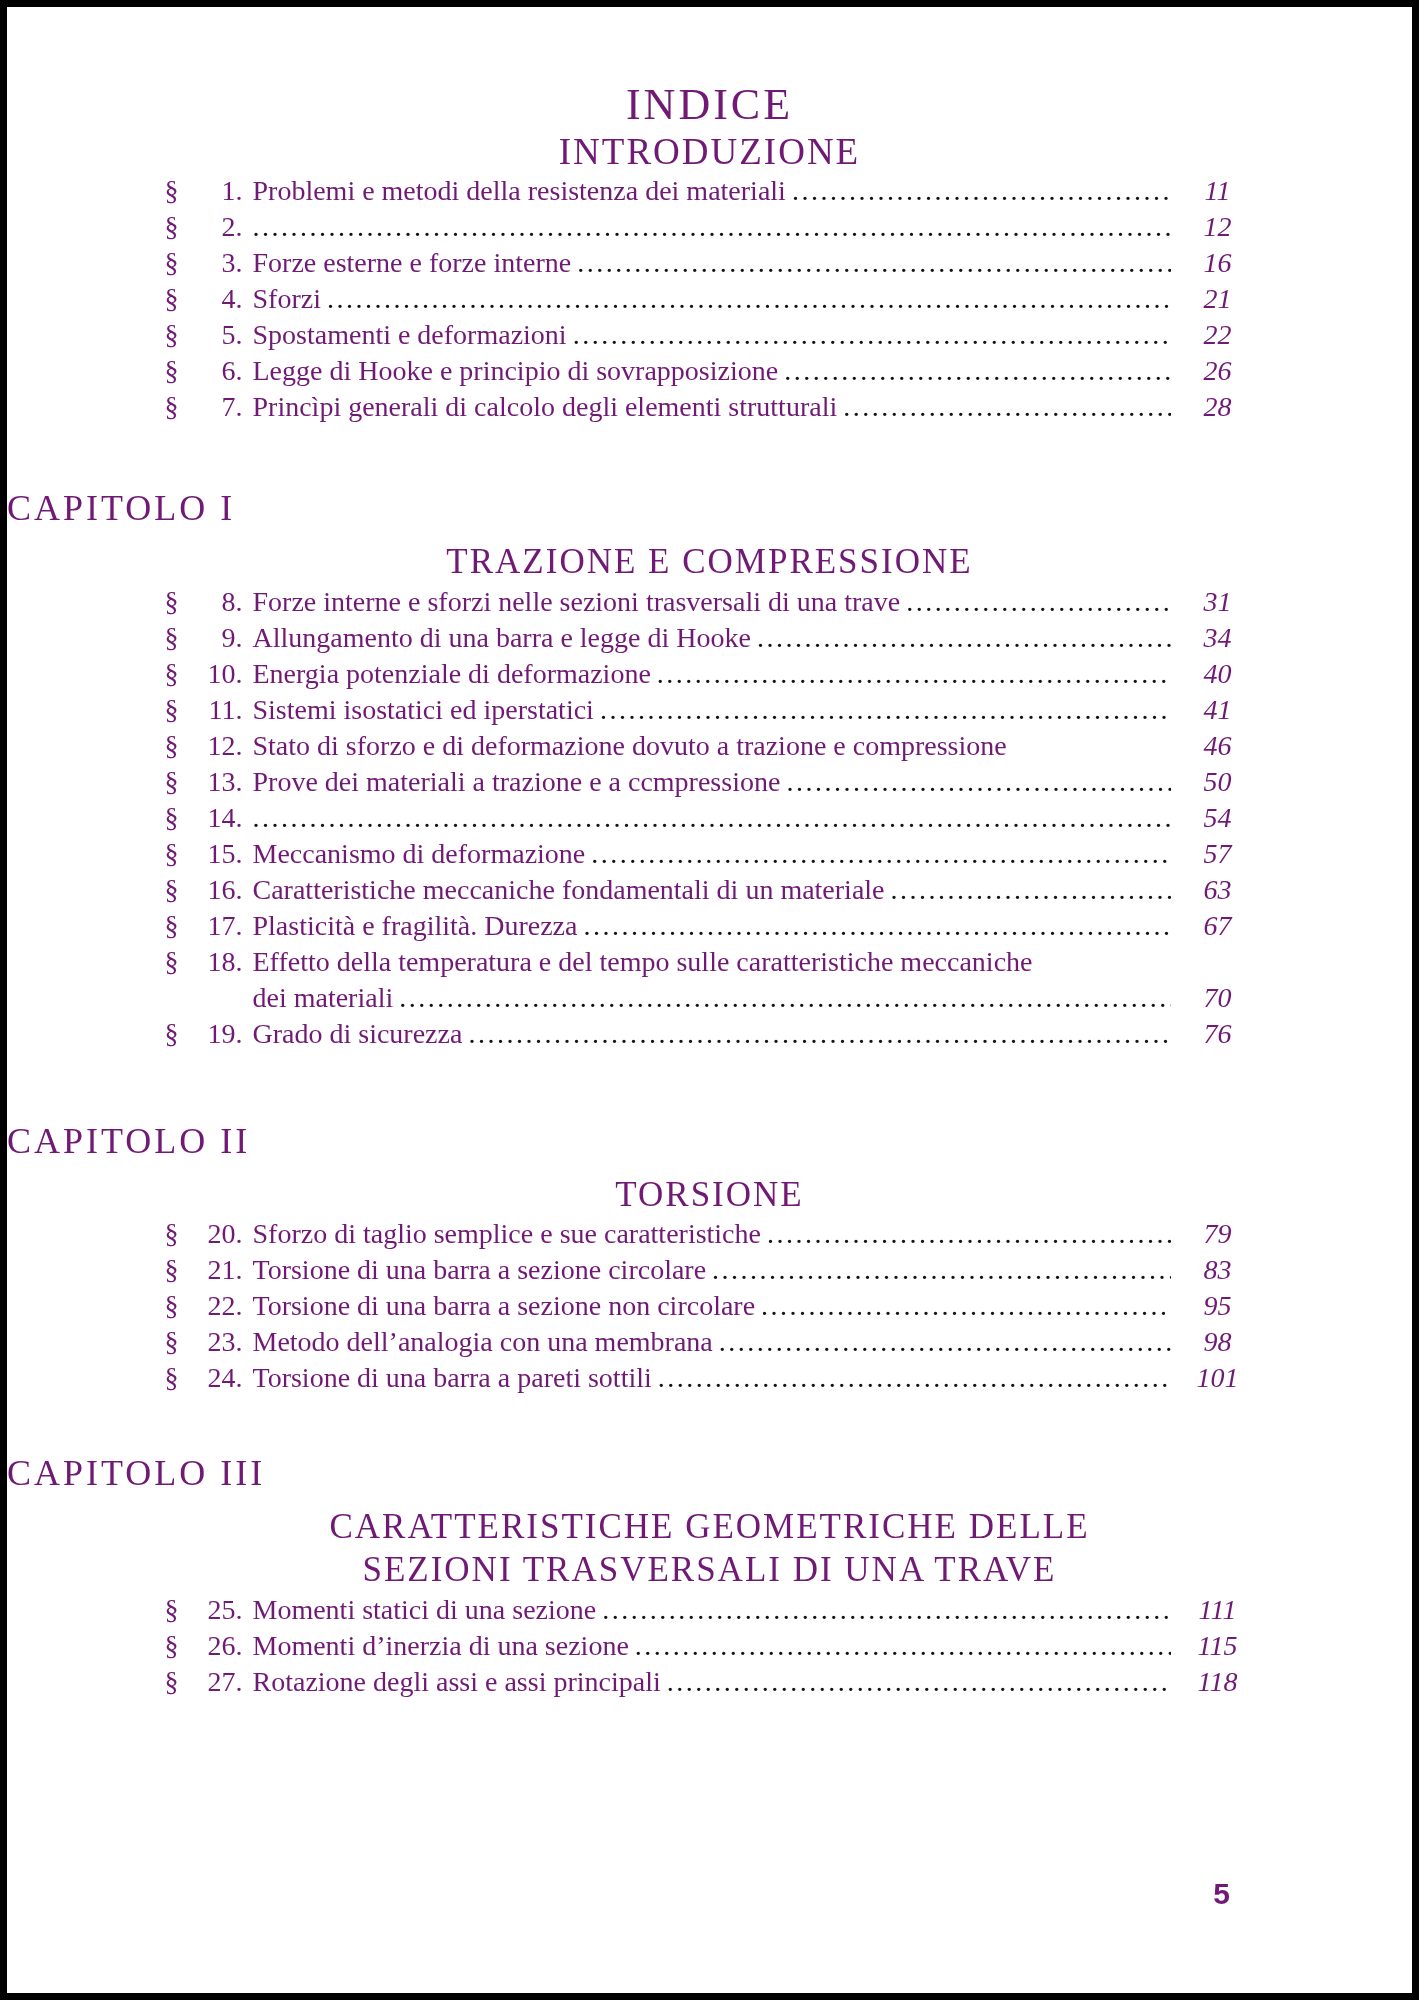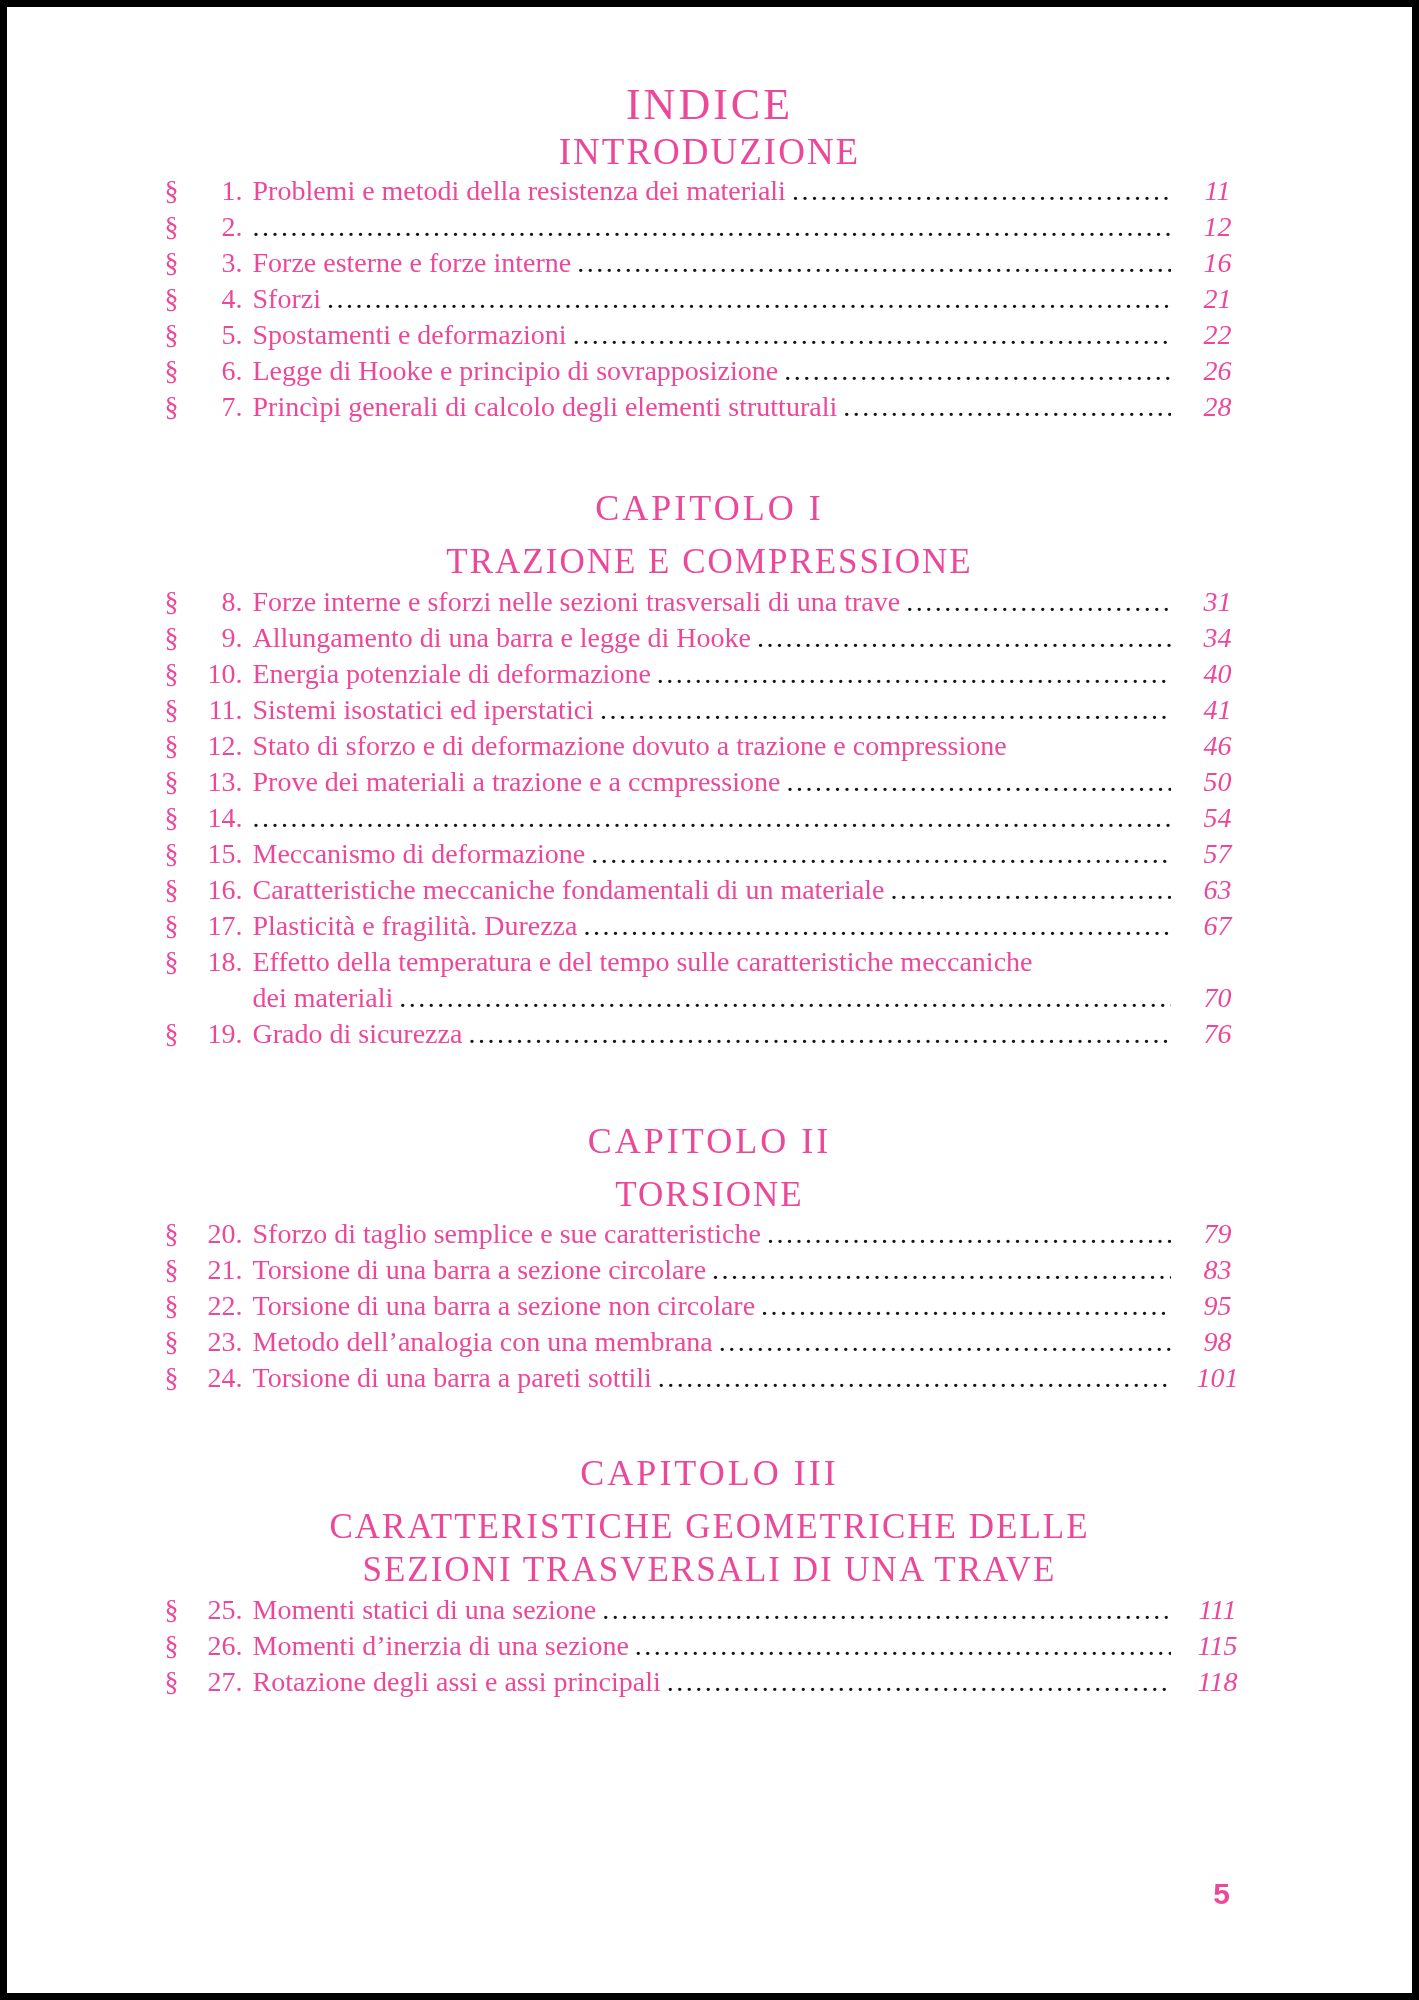--- a/index.html
+++ b/index.html
@@ -8,21 +8,21 @@
     background: #ffffff;
   }
   .page {
     position: relative;
     width: 1419px;
     height: 2000px;
     background: #ffffff;
     box-sizing: border-box;
     border: 7px solid #000000;
     font-family: "Liberation Serif", "DejaVu Serif", serif;
-    color: #ec4899;
+    color: #701a75;
     overflow: hidden;
   }
   .page-inner {
     position: absolute;
     left: 0; top: 0;
     width: 1405px;
     height: 1986px;
   }
 
   
@@ -34,21 +34,21 @@
     font-weight: 400;
   }
 
   .section-title {
     text-align: center;
     font-size: 37px;
     letter-spacing: 2px;
     font-weight: 400;
   }
   .chapter-number {
-    text-align: center;
+    text-align: left;
     font-size: 36px;
     letter-spacing: 3px;
     font-weight: 400;
   }
   .chapter-name {
     text-align: center;
     font-size: 35px;
     letter-spacing: 2px;
     font-weight: 400;
     line-height: 1.22;

